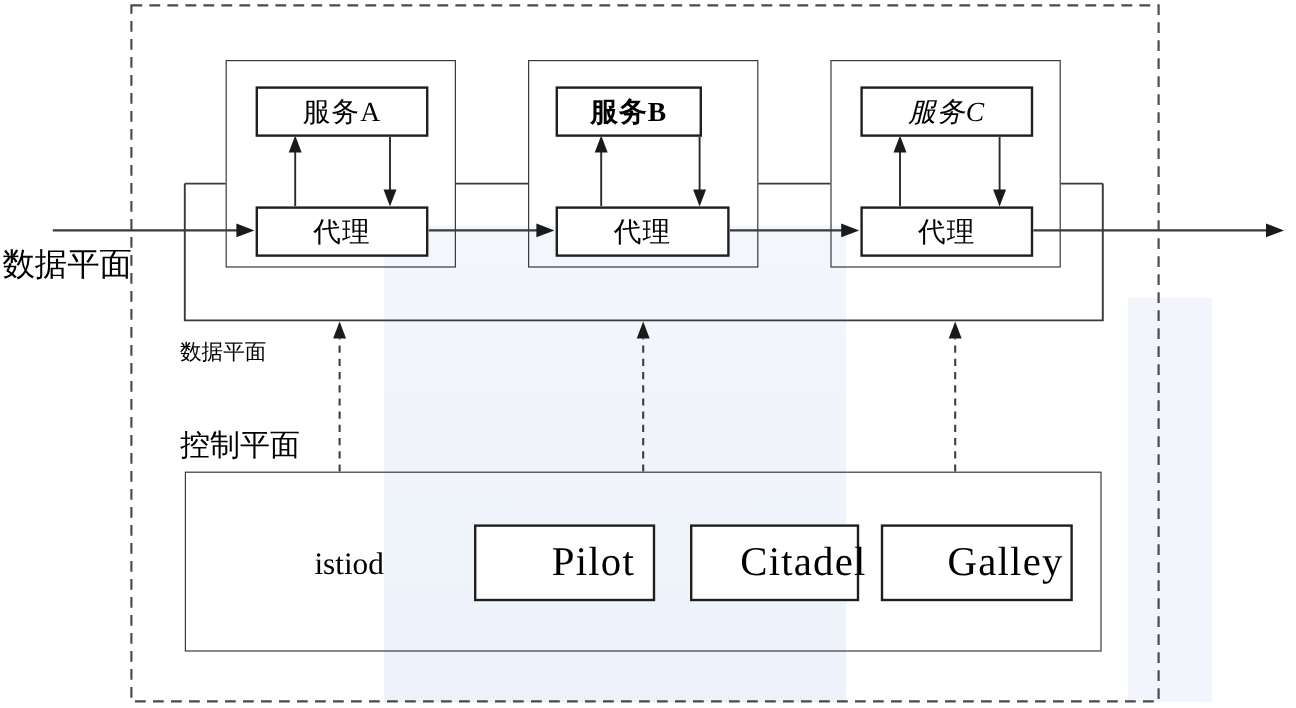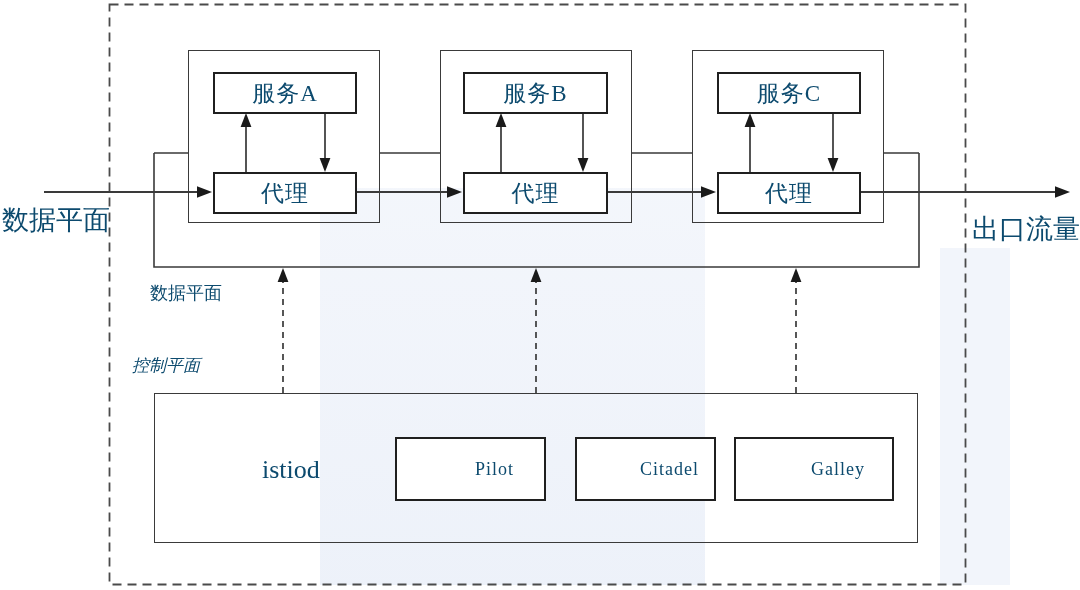--- a/index.html
+++ b/index.html
@@ -1,49 +1,49 @@
 <!DOCTYPE html>
 <html><head>
 <meta charset="utf-8">
 <style>
   html,body{margin:0;padding:0;background:#ffffff;}
   .stage{
     position:relative;width:1080px;height:590px;background:#ffffff;
-    font-family:"Liberation Serif","DejaVu Serif",serif;color:#0c4a6e;
+    font-family:"Liberation Serif","DejaVu Serif",serif;color:#000000;
     overflow:hidden;
   }
   .wm{position:absolute;pointer-events:none;}
   .wm1{left:320px;top:188px;width:385px;height:397px;
        background:linear-gradient(180deg,rgba(226,233,246,0.40),rgba(226,233,246,0.62));}
   .wm2{left:940px;top:248px;width:70px;height:337px;
        background:rgba(226,233,246,0.45);}
   svg.lines{position:absolute;left:0;top:0;z-index:1;}
   .box{position:absolute;box-sizing:border-box;z-index:3;
        display:flex;align-items:center;justify-content:center;}
   .group-box{border:1.6px solid #3a3a3a;background:transparent;z-index:2;}
   .node{border:2.5px solid #1f1f1f;background:#ffffff;font-size:23px;letter-spacing:1px;}
   .svc-a{left:213px;top:72px;width:144px;height:42px;}
-  .svc-b{left:463px;top:72px;width:145px;height:42px;}
-  .svc-c{left:717px;top:72px;width:144px;height:42px;}
+  .svc-b{left:463px;top:72px;width:122px;height:42px;font-weight:bold;}
+  .svc-c{left:717px;top:72px;width:144px;height:42px;font-style:italic;}
   .prx-a{left:213px;top:172px;width:144px;height:42px;}
   .prx-b{left:463px;top:172px;width:145px;height:42px;}
   .prx-c{left:717px;top:172px;width:144px;height:42px;}
   .grp-a{left:188px;top:50px;width:192px;height:173px;}
   .grp-b{left:440px;top:50px;width:192px;height:173px;}
   .grp-c{left:692px;top:50px;width:192px;height:173px;}
   .ctl-box{left:154px;top:393px;width:764px;height:150px;border:1.6px solid #3a3a3a;z-index:2;}
-  .comp{font-size:18px;padding-left:48px;}
+  .comp{font-size:34px;padding-left:48px;}
   .comp-pilot{left:395px;top:437px;width:151px;height:64px;}
   .comp-citadel{left:563px;top:437px;width:141px;height:64px;margin-left:12px;}
   .comp-galley{left:734px;top:437px;width:160px;height:64px;}
   .lbl{position:absolute;z-index:3;white-space:nowrap;}
   .lbl-ingress{left:2px;top:202px;font-size:27px;}
   .lbl-egress{left:972px;top:211px;font-size:27px;}
   .lbl-dataplane{left:150px;top:281px;font-size:18px;}
-  .lbl-ctlplane{left:132px;top:354px;font-size:17px;font-style:italic;}
+  .lbl-ctlplane{left:150px;top:354px;font-size:25px;}
   .lbl-istiod{left:262px;top:455px;width:100px;text-align:left;font-size:26px;}
 </style>
 </head>
 <body>
 
 <div class="stage">
 
   <div class="wm wm1"></div>
   <div class="wm wm2"></div>
 
@@ -128,17 +128,16 @@
     <span>Pilot</span>
   </div>
   <div class="box node comp comp-citadel">
     <span>Citadel</span>
   </div>
   <div class="box node comp comp-galley">
     <span>Galley</span>
   </div>
 
   <div class="lbl lbl-ingress">数据平面</div>
-  <div class="lbl lbl-egress">出口流量</div>
   <div class="lbl lbl-dataplane">数据平面</div>
   <div class="lbl lbl-ctlplane">控制平面</div>
 
 </div>
 
 </body></html>

